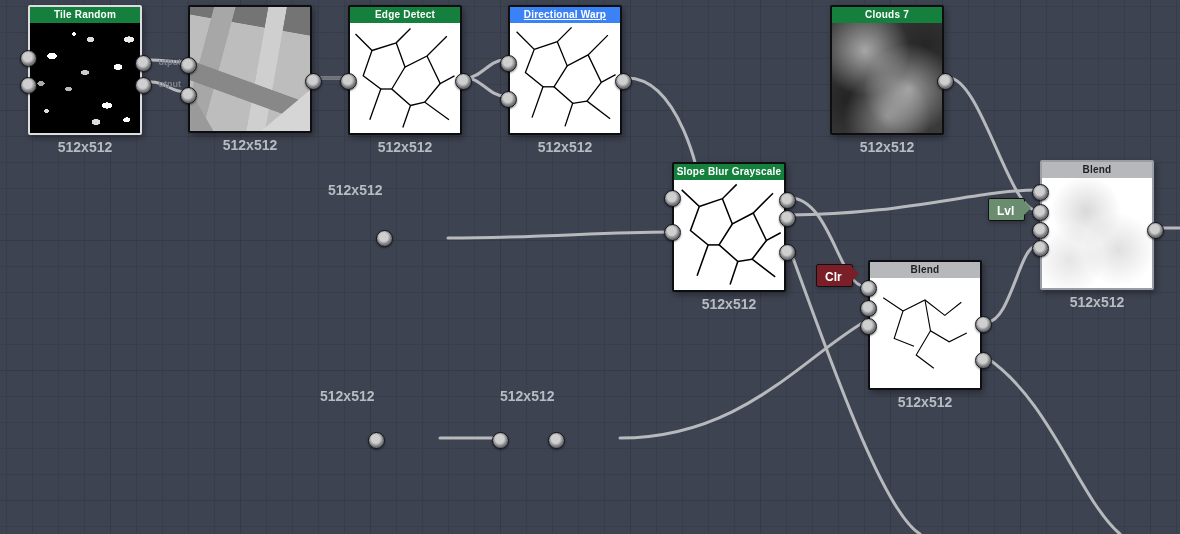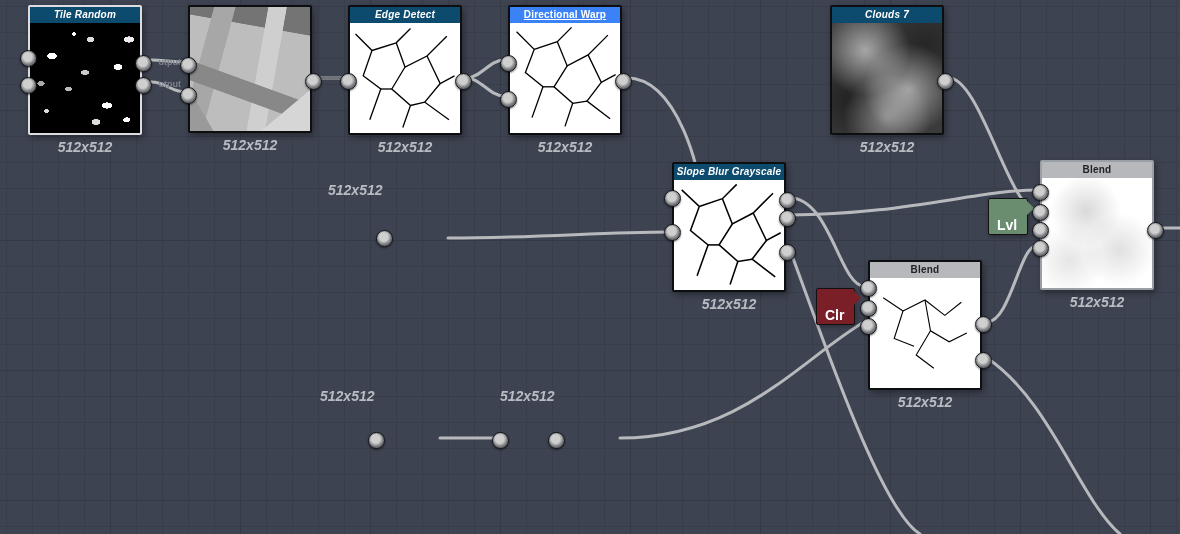--- a/index.html
+++ b/index.html
@@ -10,31 +10,31 @@
       linear-gradient(#383d4a 1px,transparent 1px),
       linear-gradient(90deg,#383d4a 1px,transparent 1px);
     background-size:130px 130px,130px 130px,26px 26px,26px 26px;
     background-position:-20px -20px,-20px -20px,-20px -20px,-20px -20px;
   }
   svg.wires{position:absolute;inset:0;width:1180px;height:534px;pointer-events:none;}
   .node{position:absolute;display:flex;flex-direction:column;align-items:center;}
   .node .frame{border:2px solid #0d0e10;border-radius:2px;background:#0d0e10;box-shadow:2px 3px 6px rgba(0,0,0,.35);}
   .node.selected .frame{border:2px solid #dcddde;}
   .node .title{height:16px;line-height:16px;font-size:10px;font-weight:bold;color:#fff;text-align:center;letter-spacing:.2px;}
-  .title.red{background:#0c4a6e;font-style:italic;}
+  .title.red{background:#15803d;}
   .title.teal{background:#3b82f6;text-decoration:underline;}
   .title.grey{background:#b6b8bb;color:#202226;}
   .title.green{background:#6a8d6f;color:#fff;}
   .node .thumb{width:110px;height:110px;background:#fff;display:block;}
   .node.notitle .thumb{width:120px;height:124px;}
-  .node .res{margin-top:4px;color:#b8bcc2;font-size:14px;font-weight:bold;text-align:center;font-style:italic;}
+  .node .res{margin-top:4px;color:#b8bcc2;font-size:14px;font-weight:bold;text-align:center;}
   .port{position:absolute;width:15px;height:15px;border-radius:50%;background:radial-gradient(circle at 45% 40%,#cfcfcf 0 35%,#7a7c80 60%,#3a3c40 100%);border:1px solid #15171a;box-shadow:0 1px 2px rgba(0,0,0,.5);}
   .plabel{position:absolute;color:#7e828b;font-size:9px;font-weight:bold;}
   
-  .badge{position:absolute;height:17px;line-height:17px;padding:18px 10px 0 8px;border:1px solid #111;border-radius:2px;font-size:14px;font-weight:bold;color:#fff;box-shadow:1px 2px 4px rgba(0,0,0,.3);}
+  .badge{position:absolute;height:17px;line-height:17px;padding:4px 10px 0 8px;border:1px solid #111;border-radius:2px;font-size:12px;font-weight:bold;color:#fff;box-shadow:1px 2px 4px rgba(0,0,0,.3);}
   .badge .tip{position:absolute;right:-7px;top:2px;width:0;height:0;border-top:7px solid transparent;border-bottom:7px solid transparent;}
   .badge.red{background:#7a1f28;} .badge.red .tip{border-left:7px solid #7a1f28;}
   .badge.green{background:#6a8d6f;} .badge.green .tip{border-left:7px solid #6a8d6f;}
   
   .thumb.tiles{background:#000;background-image:radial-gradient(ellipse 8px 5px at 20% 30%,#fff 60%,transparent 62%),radial-gradient(ellipse 6px 4px at 55% 15%,#ddd 60%,transparent 62%),radial-gradient(ellipse 7px 5px at 80% 40%,#fff 60%,transparent 62%),radial-gradient(ellipse 6px 4px at 35% 60%,#bbb 60%,transparent 62%),radial-gradient(ellipse 8px 5px at 70% 75%,#fff 60%,transparent 62%),radial-gradient(ellipse 5px 3px at 15% 80%,#ddd 60%,transparent 62%),radial-gradient(ellipse 7px 4px at 50% 45%,#ccc 60%,transparent 62%),radial-gradient(ellipse 6px 4px at 88% 88%,#fff 60%,transparent 62%),radial-gradient(ellipse 6px 4px at 10% 55%,#aaa 60%,transparent 62%),radial-gradient(ellipse 7px 5px at 60% 90%,#ddd 60%,transparent 62%),radial-gradient(ellipse 4px 3px at 40% 10%,#fff 60%,transparent 62%),radial-gradient(ellipse 8px 5px at 90% 15%,#eee 60%,transparent 62%);}
   .thumb.voronoi{background:#bdbdbd;background-image:linear-gradient(60deg,#9a9a9a 12%,transparent 12.5%),linear-gradient(-40deg,#d6d6d6 18%,transparent 18.5%),linear-gradient(20deg,transparent 30%,#888 30.5%,#888 42%,transparent 42.5%),linear-gradient(100deg,transparent 55%,#cfcfcf 55.5%,#cfcfcf 68%,transparent 68.5%),linear-gradient(-75deg,transparent 70%,#a7a7a7 70.5%,#a7a7a7 84%,transparent 84.5%),linear-gradient(10deg,transparent 80%,#747474 80.5%);}
   .thumb.crystal{background:#000;background-image:radial-gradient(circle at 15% 20%,#fff 0 6%,#333 20%,transparent 35%),radial-gradient(circle at 55% 12%,#ddd 0 5%,#222 18%,transparent 32%),radial-gradient(circle at 85% 30%,#fff 0 6%,#222 18%,transparent 34%),radial-gradient(circle at 30% 55%,#eee 0 6%,#1a1a1a 20%,transparent 36%),radial-gradient(circle at 65% 50%,#bbb 0 5%,#111 18%,transparent 32%),radial-gradient(circle at 88% 70%,#fff 0 6%,#222 18%,transparent 34%),radial-gradient(circle at 20% 85%,#ddd 0 5%,#111 18%,transparent 32%),radial-gradient(circle at 55% 88%,#fff 0 6%,#222 18%,transparent 34%);}
   .thumb.clouds1{background:#3a3a3a;background-image:radial-gradient(circle at 30% 25%,rgba(255,255,255,.55),transparent 40%),radial-gradient(circle at 70% 60%,rgba(255,255,255,.5),transparent 45%),radial-gradient(circle at 50% 85%,rgba(255,255,255,.4),transparent 40%),radial-gradient(circle at 15% 70%,rgba(0,0,0,.4),transparent 40%),radial-gradient(circle at 85% 20%,rgba(0,0,0,.35),transparent 40%);}
   .thumb.clouds2{background:#6b6b6b;background-image:radial-gradient(circle at 25% 30%,rgba(255,255,255,.7),transparent 40%),radial-gradient(circle at 70% 20%,rgba(255,255,255,.6),transparent 40%),radial-gradient(circle at 55% 70%,rgba(255,255,255,.55),transparent 45%),radial-gradient(circle at 20% 80%,rgba(0,0,0,.35),transparent 40%),radial-gradient(circle at 85% 60%,rgba(0,0,0,.3),transparent 40%);}
   .thumb.levels{background:#fff;background-image:radial-gradient(circle at 25% 30%,#000,transparent 28%),radial-gradient(circle at 70% 20%,#000,transparent 22%),radial-gradient(circle at 55% 70%,#000,transparent 30%),radial-gradient(circle at 20% 80%,#000,transparent 20%),radial-gradient(circle at 85% 55%,#000,transparent 26%),radial-gradient(circle at 45% 50%,#000,transparent 18%);}
@@ -167,21 +167,21 @@
         </svg>
   </div>
   <div class="res">512x512</div>
   <div class="port" style="left:-8px;top:28px"></div>
   <div class="port" style="left:-8px;top:62px"></div>
   <div class="port" style="right:-10px;top:30px"></div>
   <div class="port" style="right:-10px;top:48px"></div>
   <div class="port" style="right:-10px;top:82px"></div>
 </div>
 
-<div class="badge red" style="left:816px;top:288px">
+<div class="badge red" style="left:816px;top:264px">
   <span>Clr</span><span class="tip"></span>
 </div>
 
 <div class="node" style="left:868px;top:260px">
   <div class="frame">
     <div class="title grey">Blend</div>
     <svg class="thumb cracks" viewBox="0 0 100 100">
           <g stroke="#000" stroke-width="1" fill="none">
             <path d="M12 18 L30 30 L22 55 L40 62"></path>
             <path d="M30 30 L50 20 L68 34 L83 22"></path>

